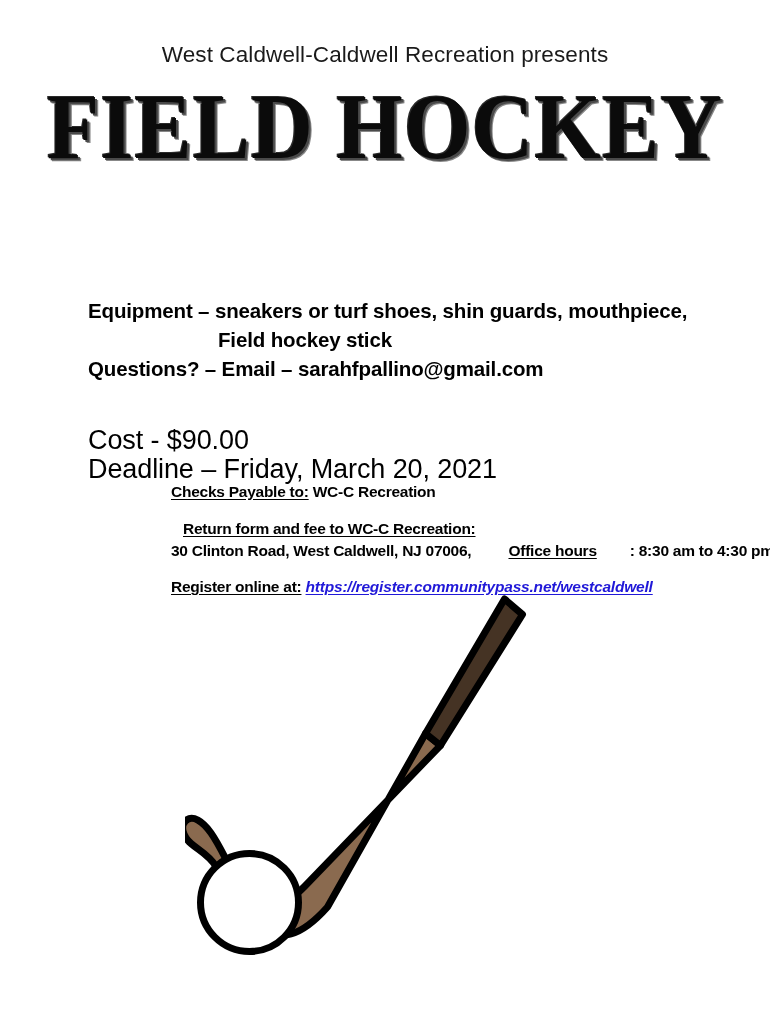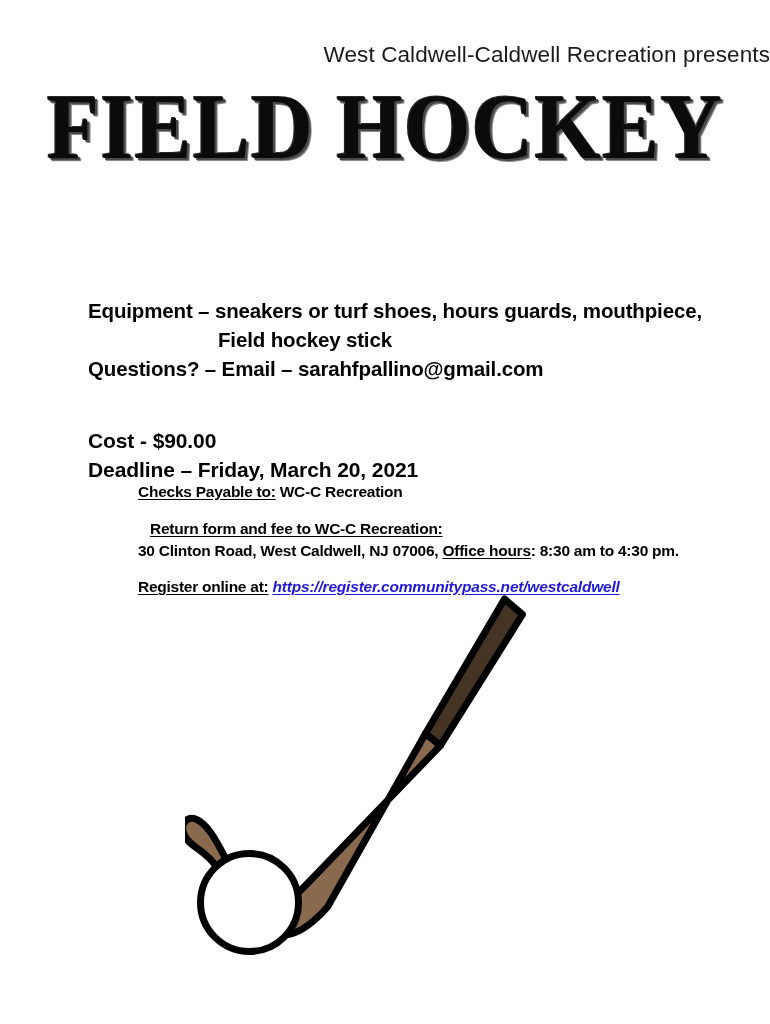--- a/index.html
+++ b/index.html
@@ -22,21 +22,21 @@
     inset: 0;
     background: #ffffff;
   }
 
   
   .presents {
     position: absolute;
     top: 44px;
     left: 0;
     width: 770px;
-    text-align: right;
+    text-align: center;
     font-family: "Liberation Sans", sans-serif;
     font-size: 22.5px;
     font-weight: 400;
     letter-spacing: 0.1px;
     color: #1a1a1a;
     line-height: 1;
   }
 
   .title {
     position: absolute;
@@ -94,22 +94,22 @@
     padding-left: 130px;
   }
 
   
   .costblock {
     position: absolute;
     top: 426px;
     left: 88px;
     width: 660px;
     font-family: "Liberation Sans", sans-serif;
-    font-size: 21px;
-    font-weight: 700;
+    font-size: 27px;
+    font-weight: 400;
     line-height: 29px;
     letter-spacing: -0.1px;
     color: #000000;
   }
 
   
   .fineprint {
     position: absolute;
     top: 484px;
     left: 138px;
@@ -120,21 +120,21 @@
     letter-spacing: -0.25px;
     color: #000000;
   }
   .fineprint .row { margin-bottom: 0; }
   .fineprint .row.checks  { position: absolute; top: 0px;  left: 0; white-space: nowrap; }
   .fineprint .row.returnh { position: absolute; top: 37px; left: 12px; white-space: nowrap; }
   .fineprint .row.addr    { position: absolute; top: 59px; left: 0; white-space: nowrap; }
   .fineprint .row.reg     { position: absolute; top: 95px; left: 0; white-space: nowrap; }
 
   .u    { text-decoration: underline; text-underline-offset: 1.5px; }
-  .b    { font-weight: 700; }
+  .b    { font-weight: 700; margin-left: 33px; }
   .reg-weight { font-weight: 600; }
 
   .link {
     color: #2018d8;
     font-style: italic;
     font-weight: 700;
     text-decoration: underline;
     text-underline-offset: 1.5px;
     letter-spacing: -0.2px;
   }
@@ -155,21 +155,21 @@
 <div class="page">
 
   <div class="presents">West Caldwell-Caldwell Recreation presents</div>
 
   <div class="title">
     <span class="inner">FIELD HOCKEY</span>
   </div>
 
 
   <div class="details">
-    <div>Equipment – sneakers or turf shoes, hours guards, mouthpiece,</div>
+    <div>Equipment – sneakers or turf shoes, shin guards, mouthpiece,</div>
     <div class="indent">Field hockey stick</div>
     <div>Questions? – Email – sarahfpallino@gmail.com</div>
   </div>
 
   <div class="costblock">
     <div>Cost -   $90.00</div>
     <div>Deadline – Friday, March 20, 2021</div>
   </div>
 
   <div class="fineprint">

